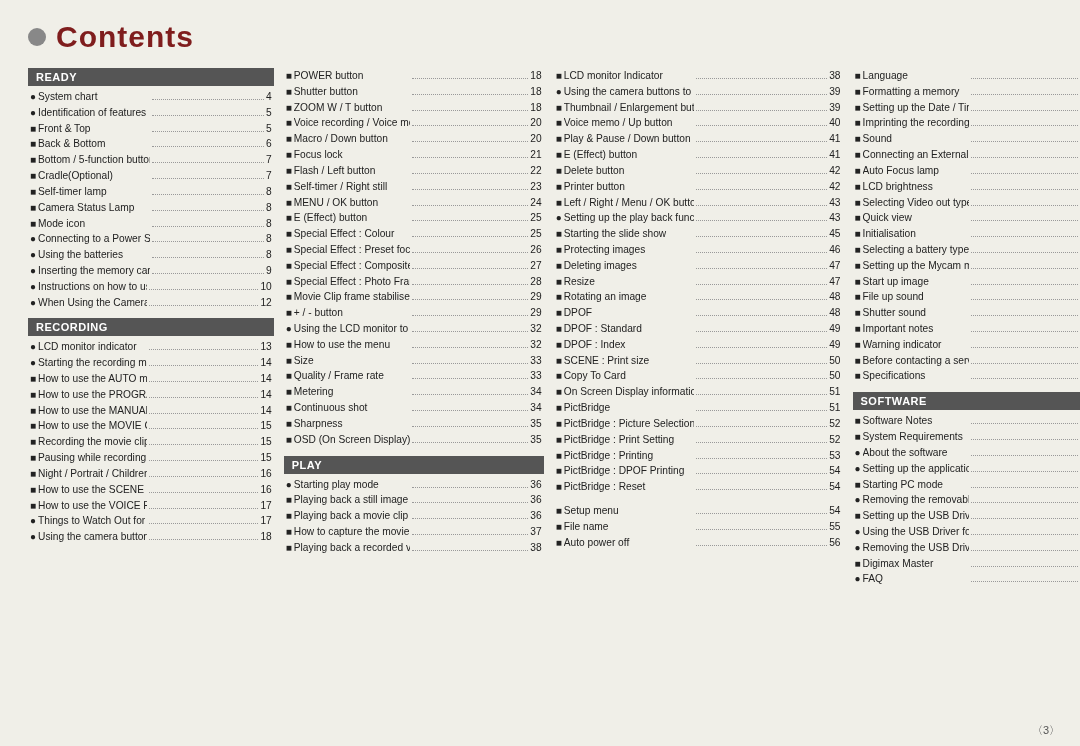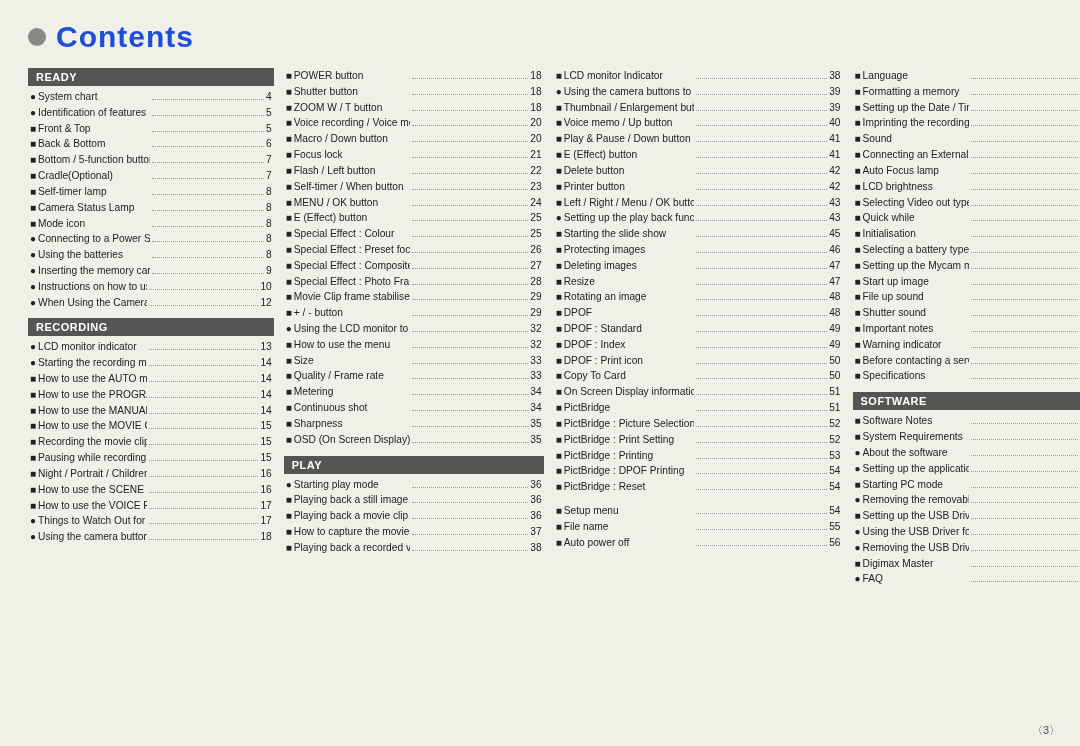--- a/index.html
+++ b/index.html
@@ -29,21 +29,21 @@
       height: 18px;
       background: #888;
       border-radius: 50%;
       margin-right: 10px;
       display: inline-block;
       flex-shrink: 0;
     }
     .page-title {
       font-size: 30px;
       font-weight: bold;
-      color: #1d4ed8;
+      color: #7f1d1d;
       letter-spacing: 1px;
     }
     .columns {
       display: flex;
       gap: 10px;
       height: calc(100% - 60px);
     }
     .col {
       flex: 1;
       display: flex;
@@ -320,21 +320,21 @@
             <span class="page-num">21</span>
           </li>
           <li class="toc-item">
             <span class="bullet bullet-square">■</span>
             <span class="label">Flash / Left button</span>
             <span class="dots"></span>
             <span class="page-num">22</span>
           </li>
           <li class="toc-item">
             <span class="bullet bullet-square">■</span>
-            <span class="label">Self-timer / When button</span>
+            <span class="label">Self-timer / Right still</span>
             <span class="dots"></span>
             <span class="page-num">23</span>
           </li>
           <li class="toc-item">
             <span class="bullet bullet-square">■</span>
             <span class="label">MENU / OK button</span>
             <span class="dots"></span>
             <span class="page-num">24</span>
           </li>
           <li class="toc-item">
@@ -567,21 +567,21 @@
             <span class="page-num">49</span>
           </li>
           <li class="toc-item">
             <span class="bullet bullet-square">■</span>
             <span class="label">DPOF : Index</span>
             <span class="dots"></span>
             <span class="page-num">49</span>
           </li>
           <li class="toc-item">
             <span class="bullet bullet-square">■</span>
-            <span class="label">DPOF : Print icon</span>
+            <span class="label">SCENE : Print size</span>
             <span class="dots"></span>
             <span class="page-num">50</span>
           </li>
           <li class="toc-item">
             <span class="bullet bullet-square">■</span>
             <span class="label">Copy To Card</span>
             <span class="dots"></span>
             <span class="page-num">50</span>
           </li>
           <li class="toc-item">
@@ -699,21 +699,21 @@
             <span class="page-num">58</span>
           </li>
           <li class="toc-item">
             <span class="bullet bullet-square">■</span>
             <span class="label">Selecting Video out type</span>
             <span class="dots"></span>
             <span class="page-num">59</span>
           </li>
           <li class="toc-item">
             <span class="bullet bullet-square">■</span>
-            <span class="label">Quick while</span>
+            <span class="label">Quick view</span>
             <span class="dots"></span>
             <span class="page-num">59</span>
           </li>
           <li class="toc-item">
             <span class="bullet bullet-square">■</span>
             <span class="label">Initialisation</span>
             <span class="dots"></span>
             <span class="page-num">60</span>
           </li>
           <li class="toc-item">

